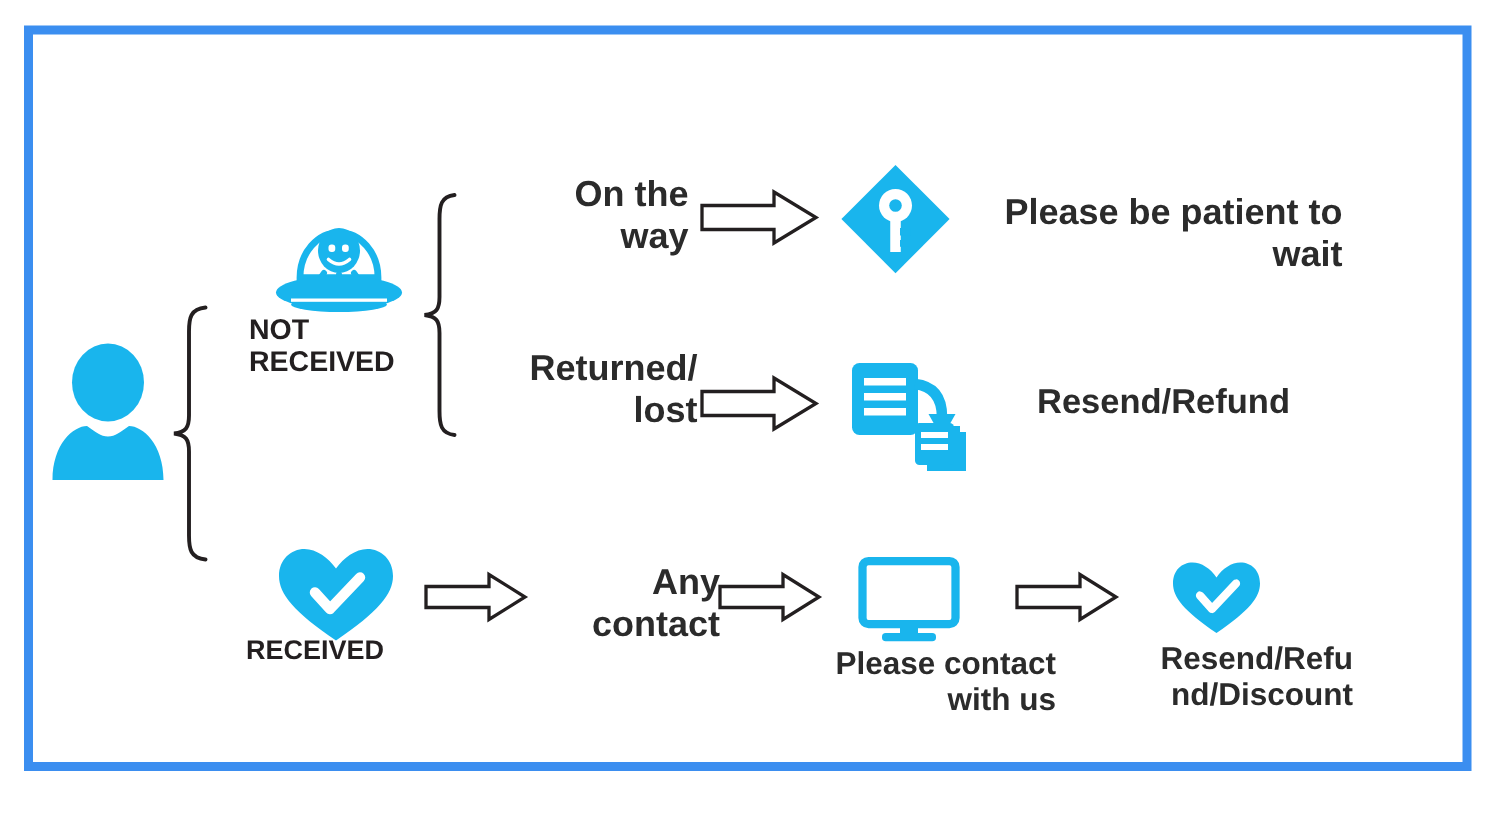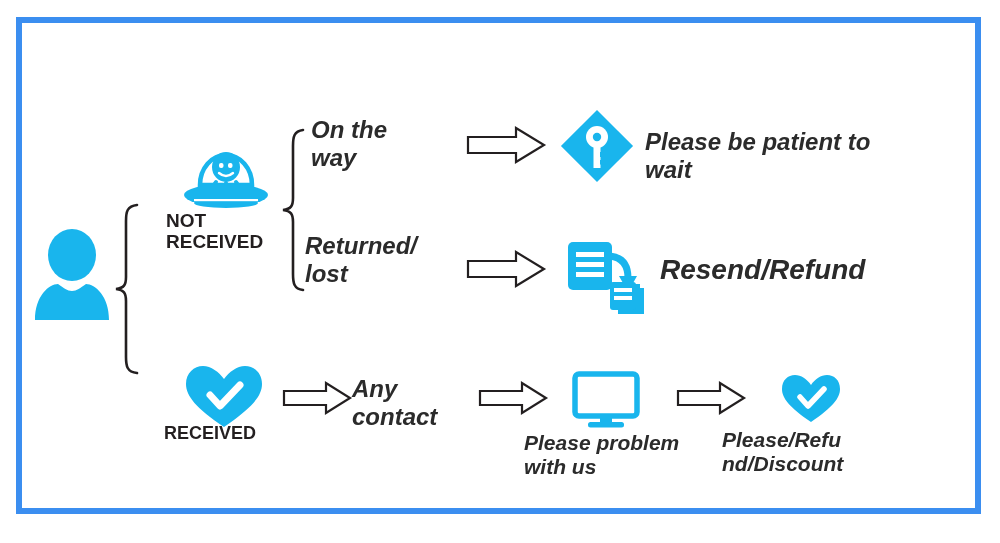--- a/index.html
+++ b/index.html
@@ -19,26 +19,25 @@
     position:absolute;
     left:16px;top:17px;
     width:965px;height:497px;
     border:6px solid #3b8ef0;
     box-sizing:border-box;
     background:#ffffff;
   }
   .node{position:absolute;}
   .lbl{
     position:absolute;
-    text-align:left;
+    text-align:right;
     color:#2b2b2b;
     line-height:1.15;
     white-space:pre-line;
     font-weight:bold;
-    font-style:italic;
   }
   .cap{
     position:absolute;
     color:#231f20;
     font-weight:bold;
     line-height:1.1;
     white-space:pre-line;
   }
   
   .arrow{position:absolute;}
@@ -141,21 +140,21 @@
       <path d="M44 18 q18 2 18 22" fill="none" stroke="#19b5ed" stroke-width="7" stroke-linecap="butt"></path>
       <path d="M53 38 L71 38 L62 54 Z" fill="#19b5ed"></path>
       <rect x="48" y="46" width="26" height="26" fill="#19b5ed"></rect>
       <rect x="52" y="50" width="26" height="26" fill="#19b5ed"></rect>
       <rect x="44" y="44" width="26" height="28" rx="3" fill="#19b5ed"></rect>
       <rect x="48" y="50" width="18" height="4" fill="#ffffff"></rect>
       <rect x="48" y="58" width="18" height="4" fill="#ffffff"></rect>
     </svg>
   </div>
 
-  <div class="lbl t-mid" style="left:660px;top:254px;width:200px;font-size:28px;">Resend/Refund</div>
+  <div class="lbl t-mid" style="left:660px;top:254px;width:200px;font-size:23px;">Resend/Refund</div>
 
   <div class="node" style="left:184px;top:364px;width:80px;height:66px;">
     <svg width="80" height="66" viewBox="0 0 80 66">
       <path d="M40 63 C12 44 2 32 2 20 C2 9 10 2 19 2 C27 2 35 8 40 15 C45 8 53 2 61 2 C70 2 78 9 78 20 C78 32 68 44 40 63 Z" fill="#19b5ed"></path>
       <path d="M26 31 L36 42 L56 21" fill="none" stroke="#ffffff" stroke-width="7" stroke-linecap="round" stroke-linejoin="round"></path>
     </svg>
   </div>
   <div class="cap t-cap-sm" style="left:164px;top:424px;width:120px;">RECEIVED</div>
 
   <div class="arrow" style="left:282px;top:381px;width:70px;height:34px;">
@@ -173,30 +172,30 @@
     </svg>
   </div>
 
   <div class="node" style="left:572px;top:372px;width:74px;height:58px;">
     <svg width="74" height="58" viewBox="0 0 74 58">
       <rect x="3" y="2" width="62" height="42" rx="4" fill="none" stroke="#19b5ed" stroke-width="5.5"></rect>
       <rect x="28" y="44" width="12" height="8" fill="#19b5ed"></rect>
       <rect x="16" y="50" width="36" height="5.5" rx="2.5" fill="#19b5ed"></rect>
     </svg>
   </div>
-  <div class="lbl t-mid" style="left:524px;top:431px;width:180px;font-size:21px;">Please problem
+  <div class="lbl t-mid" style="left:524px;top:431px;width:180px;font-size:21px;">Please contact
 with us</div>
 
   <div class="arrow" style="left:676px;top:381px;width:70px;height:34px;">
     <svg width="70" height="34" viewBox="0 0 70 34">
       <path d="M2 10 L44 10 L44 2 L68 17 L44 32 L44 24 L2 24 Z" fill="#ffffff" stroke="#231f20" stroke-width="2.2" stroke-linejoin="miter"></path>
     </svg>
   </div>
 
   <div class="node" style="left:780px;top:373px;width:62px;height:52px;">
     <svg width="62" height="52" viewBox="0 0 62 52">
       <path d="M31 49 C9 34 2 25 2 16 C2 7 8 2 15 2 C21 2 27 6 31 12 C35 6 41 2 47 2 C54 2 60 7 60 16 C60 25 53 34 31 49 Z" fill="#19b5ed"></path>
       <path d="M20 24 L28 33 L44 16" fill="none" stroke="#ffffff" stroke-width="5.5" stroke-linecap="round" stroke-linejoin="round"></path>
     </svg>
   </div>
-  <div class="lbl t-mid" style="left:722px;top:428px;width:180px;font-size:21px;">Please/Refu
+  <div class="lbl t-mid" style="left:722px;top:428px;width:180px;font-size:21px;">Resend/Refu
 nd/Discount</div>
 </div>
 
 </body></html>

